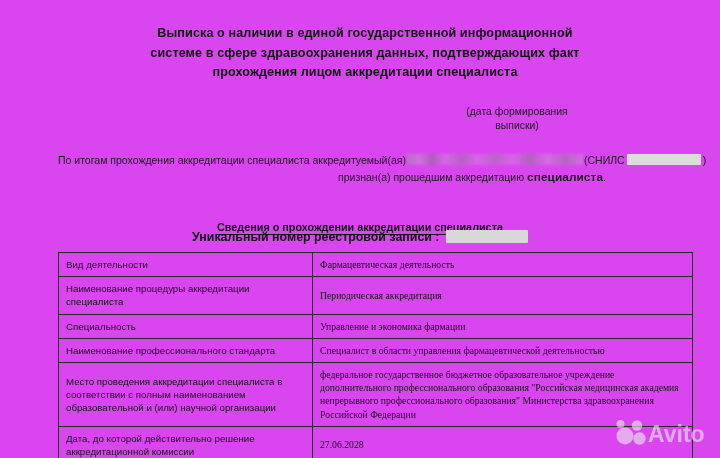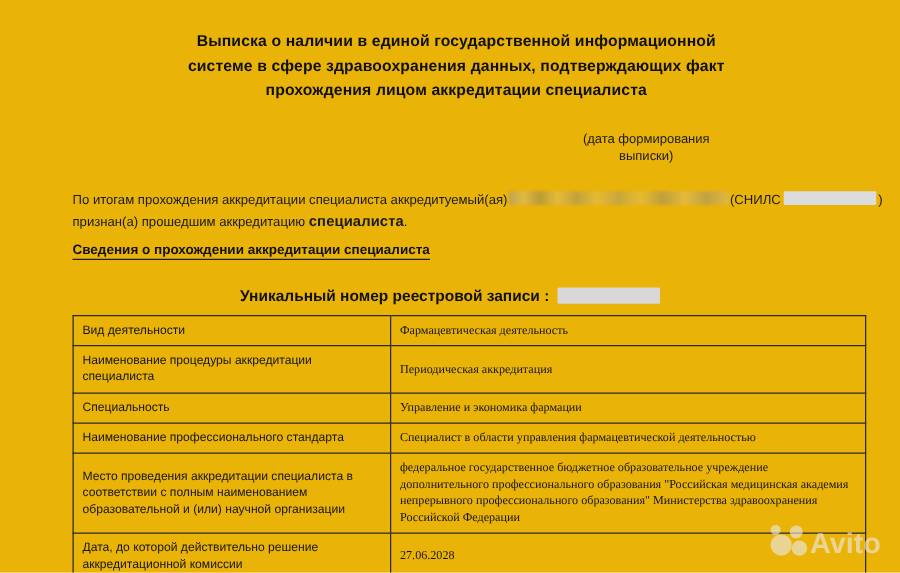--- a/index.html
+++ b/index.html
@@ -13,21 +13,21 @@
     font-family: "Liberation Sans", "DejaVu Sans", sans-serif;
     color: #141414;
     overflow: hidden;
     position: relative;
     -webkit-font-smoothing: none;
   }
 
   .page {
     position: absolute;
     inset: 0;
-    background: #eab308;
+    background: #d946ef;
   }
 
   
   .doc-title {
     position: absolute;
     left: 150px;
     top: 24px;
     width: 430px;
     text-align: center;
     font-size: 12.6px;
@@ -71,21 +71,21 @@
     font-size: 10.5px;
     line-height: 15.5px;
     color: #1b1b1b;
   }
   .line-1 {
     display: block;
     white-space: nowrap;
   }
   .line-2 {
     display: block;
-    text-align: left;
+    text-align: right;
     padding-right: 56px;
     margin-top: 1px;
   }
   .kw-strong {
     font-size: 11.8px;
     font-weight: bold;
     letter-spacing: 0.1px;
   }
   .blurred-name {
     display: inline-block;
@@ -117,23 +117,23 @@
     margin: 0 2px;
     background: #dcdcdc;
     border-radius: 1px;
   }
   .redact-snils { width: 74px; }
 
   
   .section-heading {
     position: absolute;
     left: 58px;
-    top: 194px;
-    width: 604px;
-    text-align: left;
+    top: 221px;
+    width: 604px;
+    text-align: center;
     font-size: 10.8px;
     font-weight: bold;
     color: #121212;
   }
   .section-heading span {
     border-bottom: 1px solid #1d1d1d;
     padding-bottom: 1px;
   }
 
   

